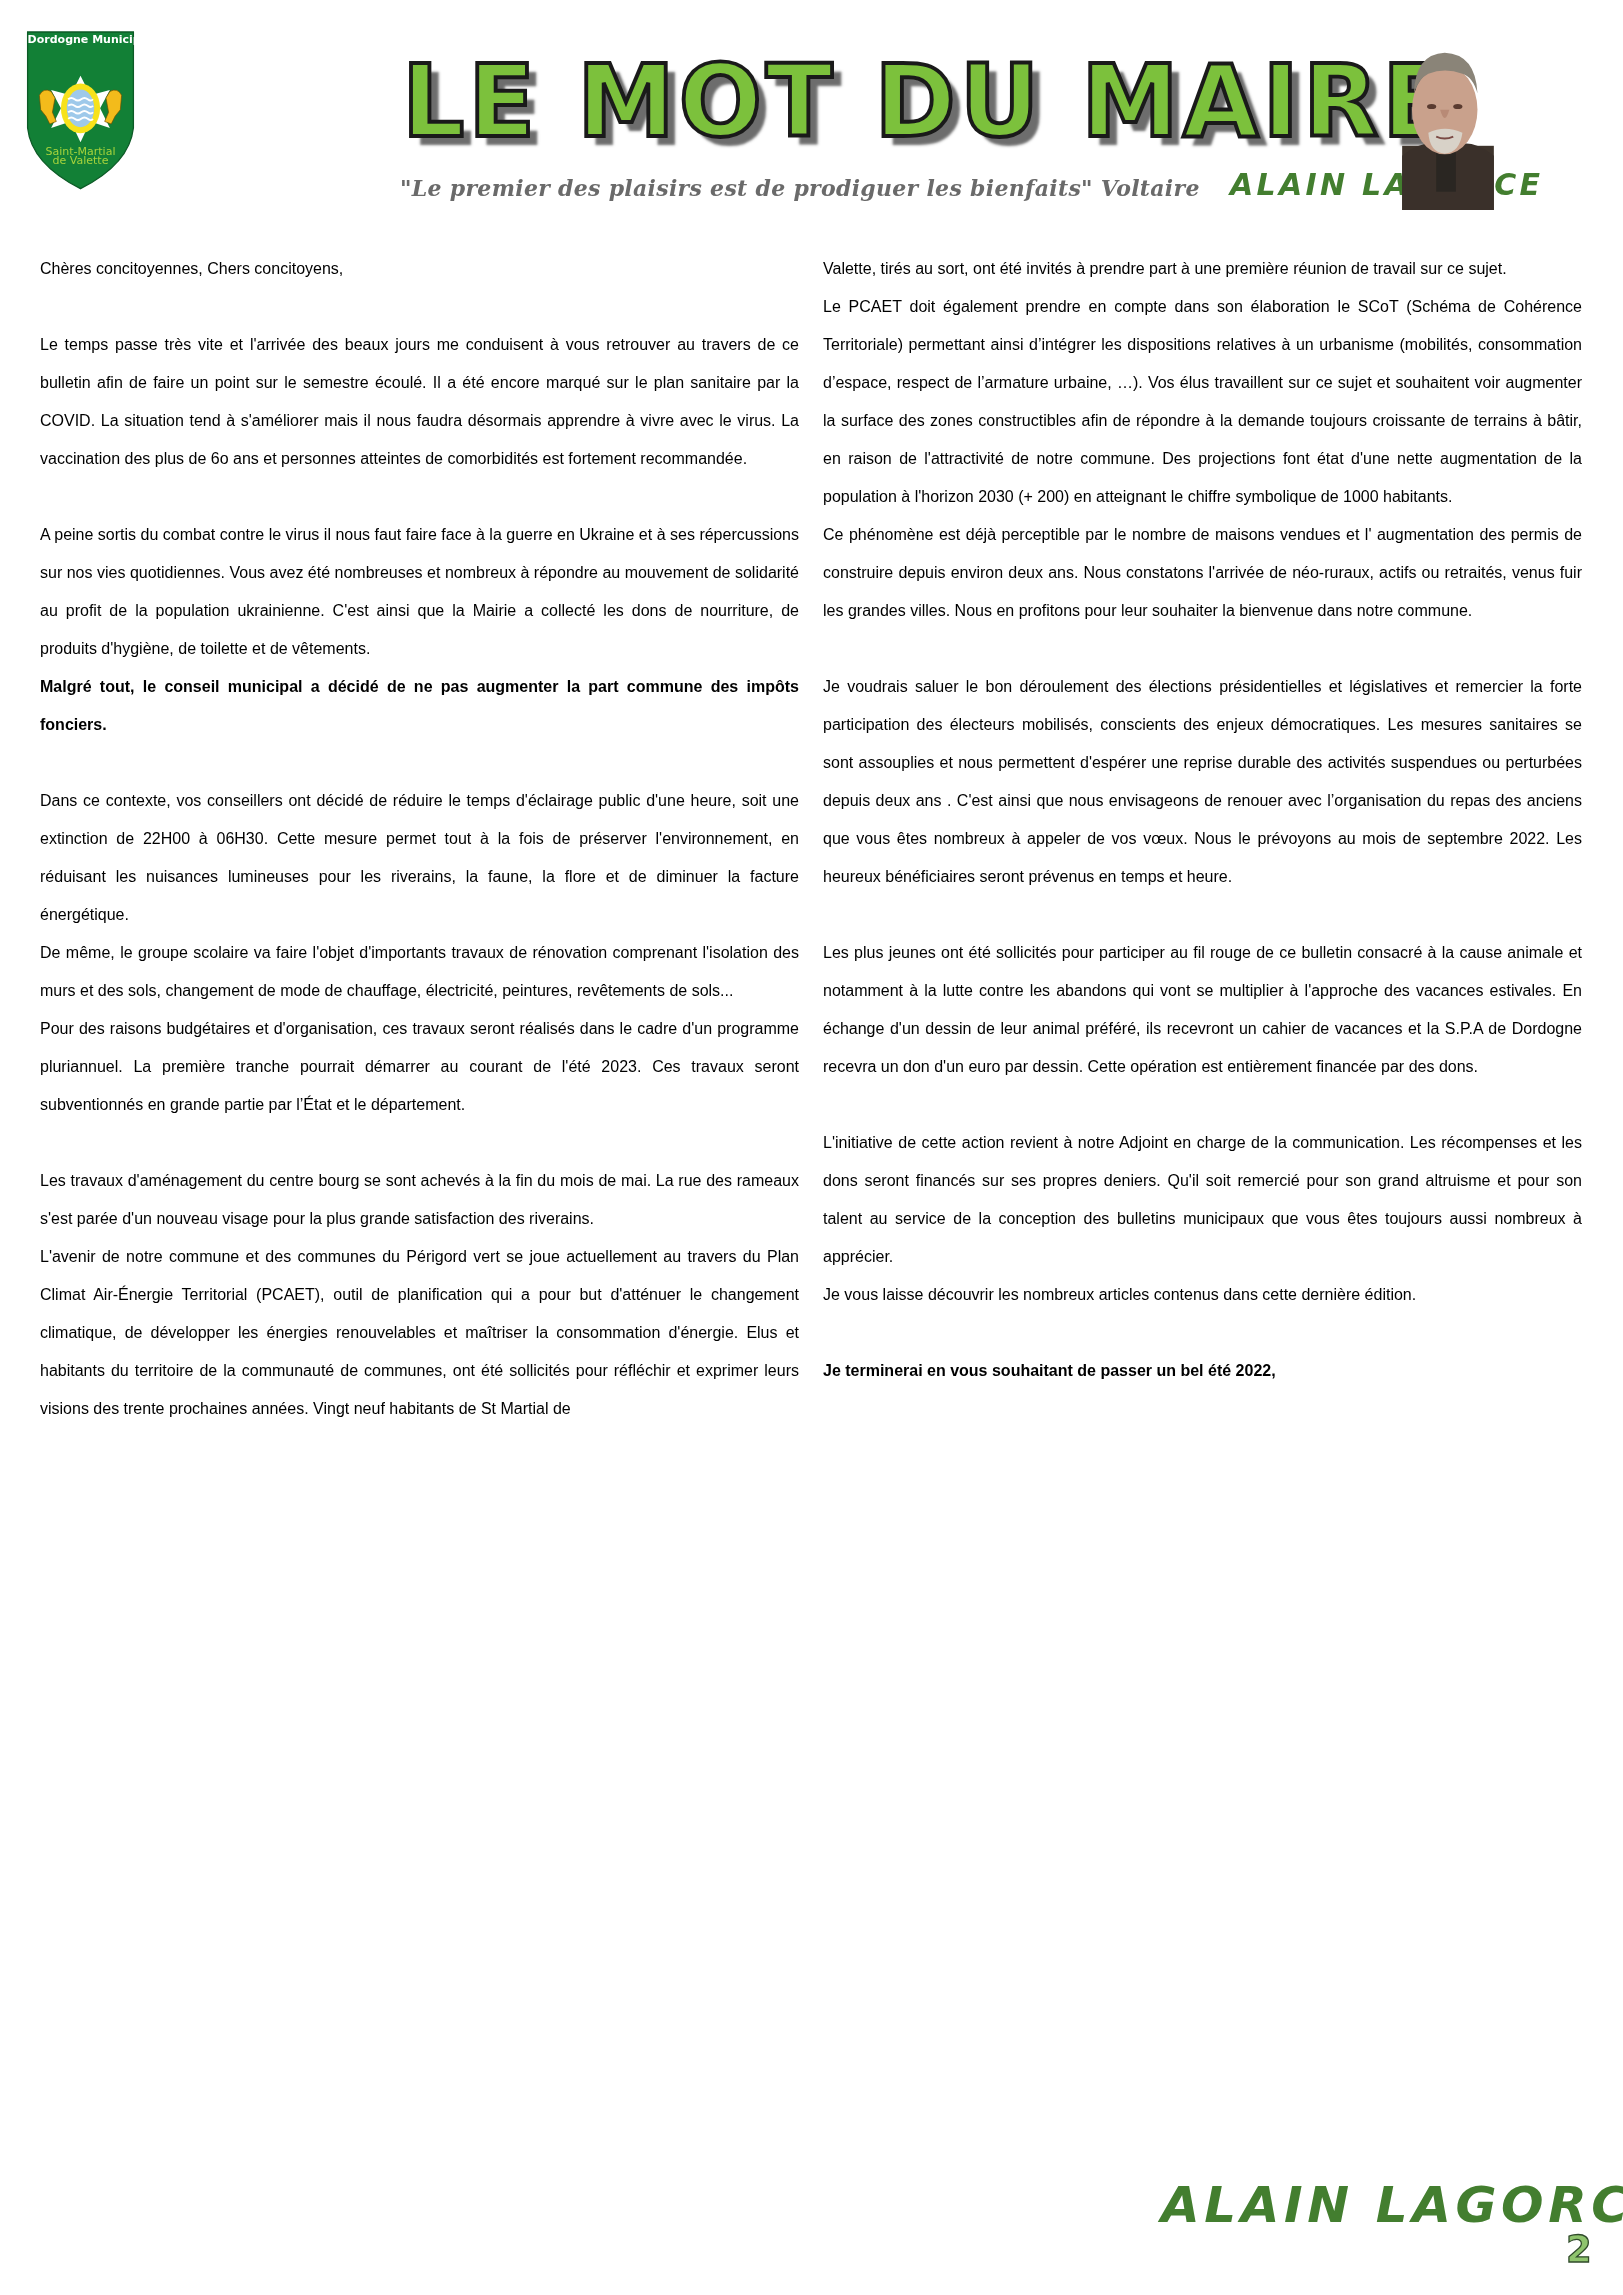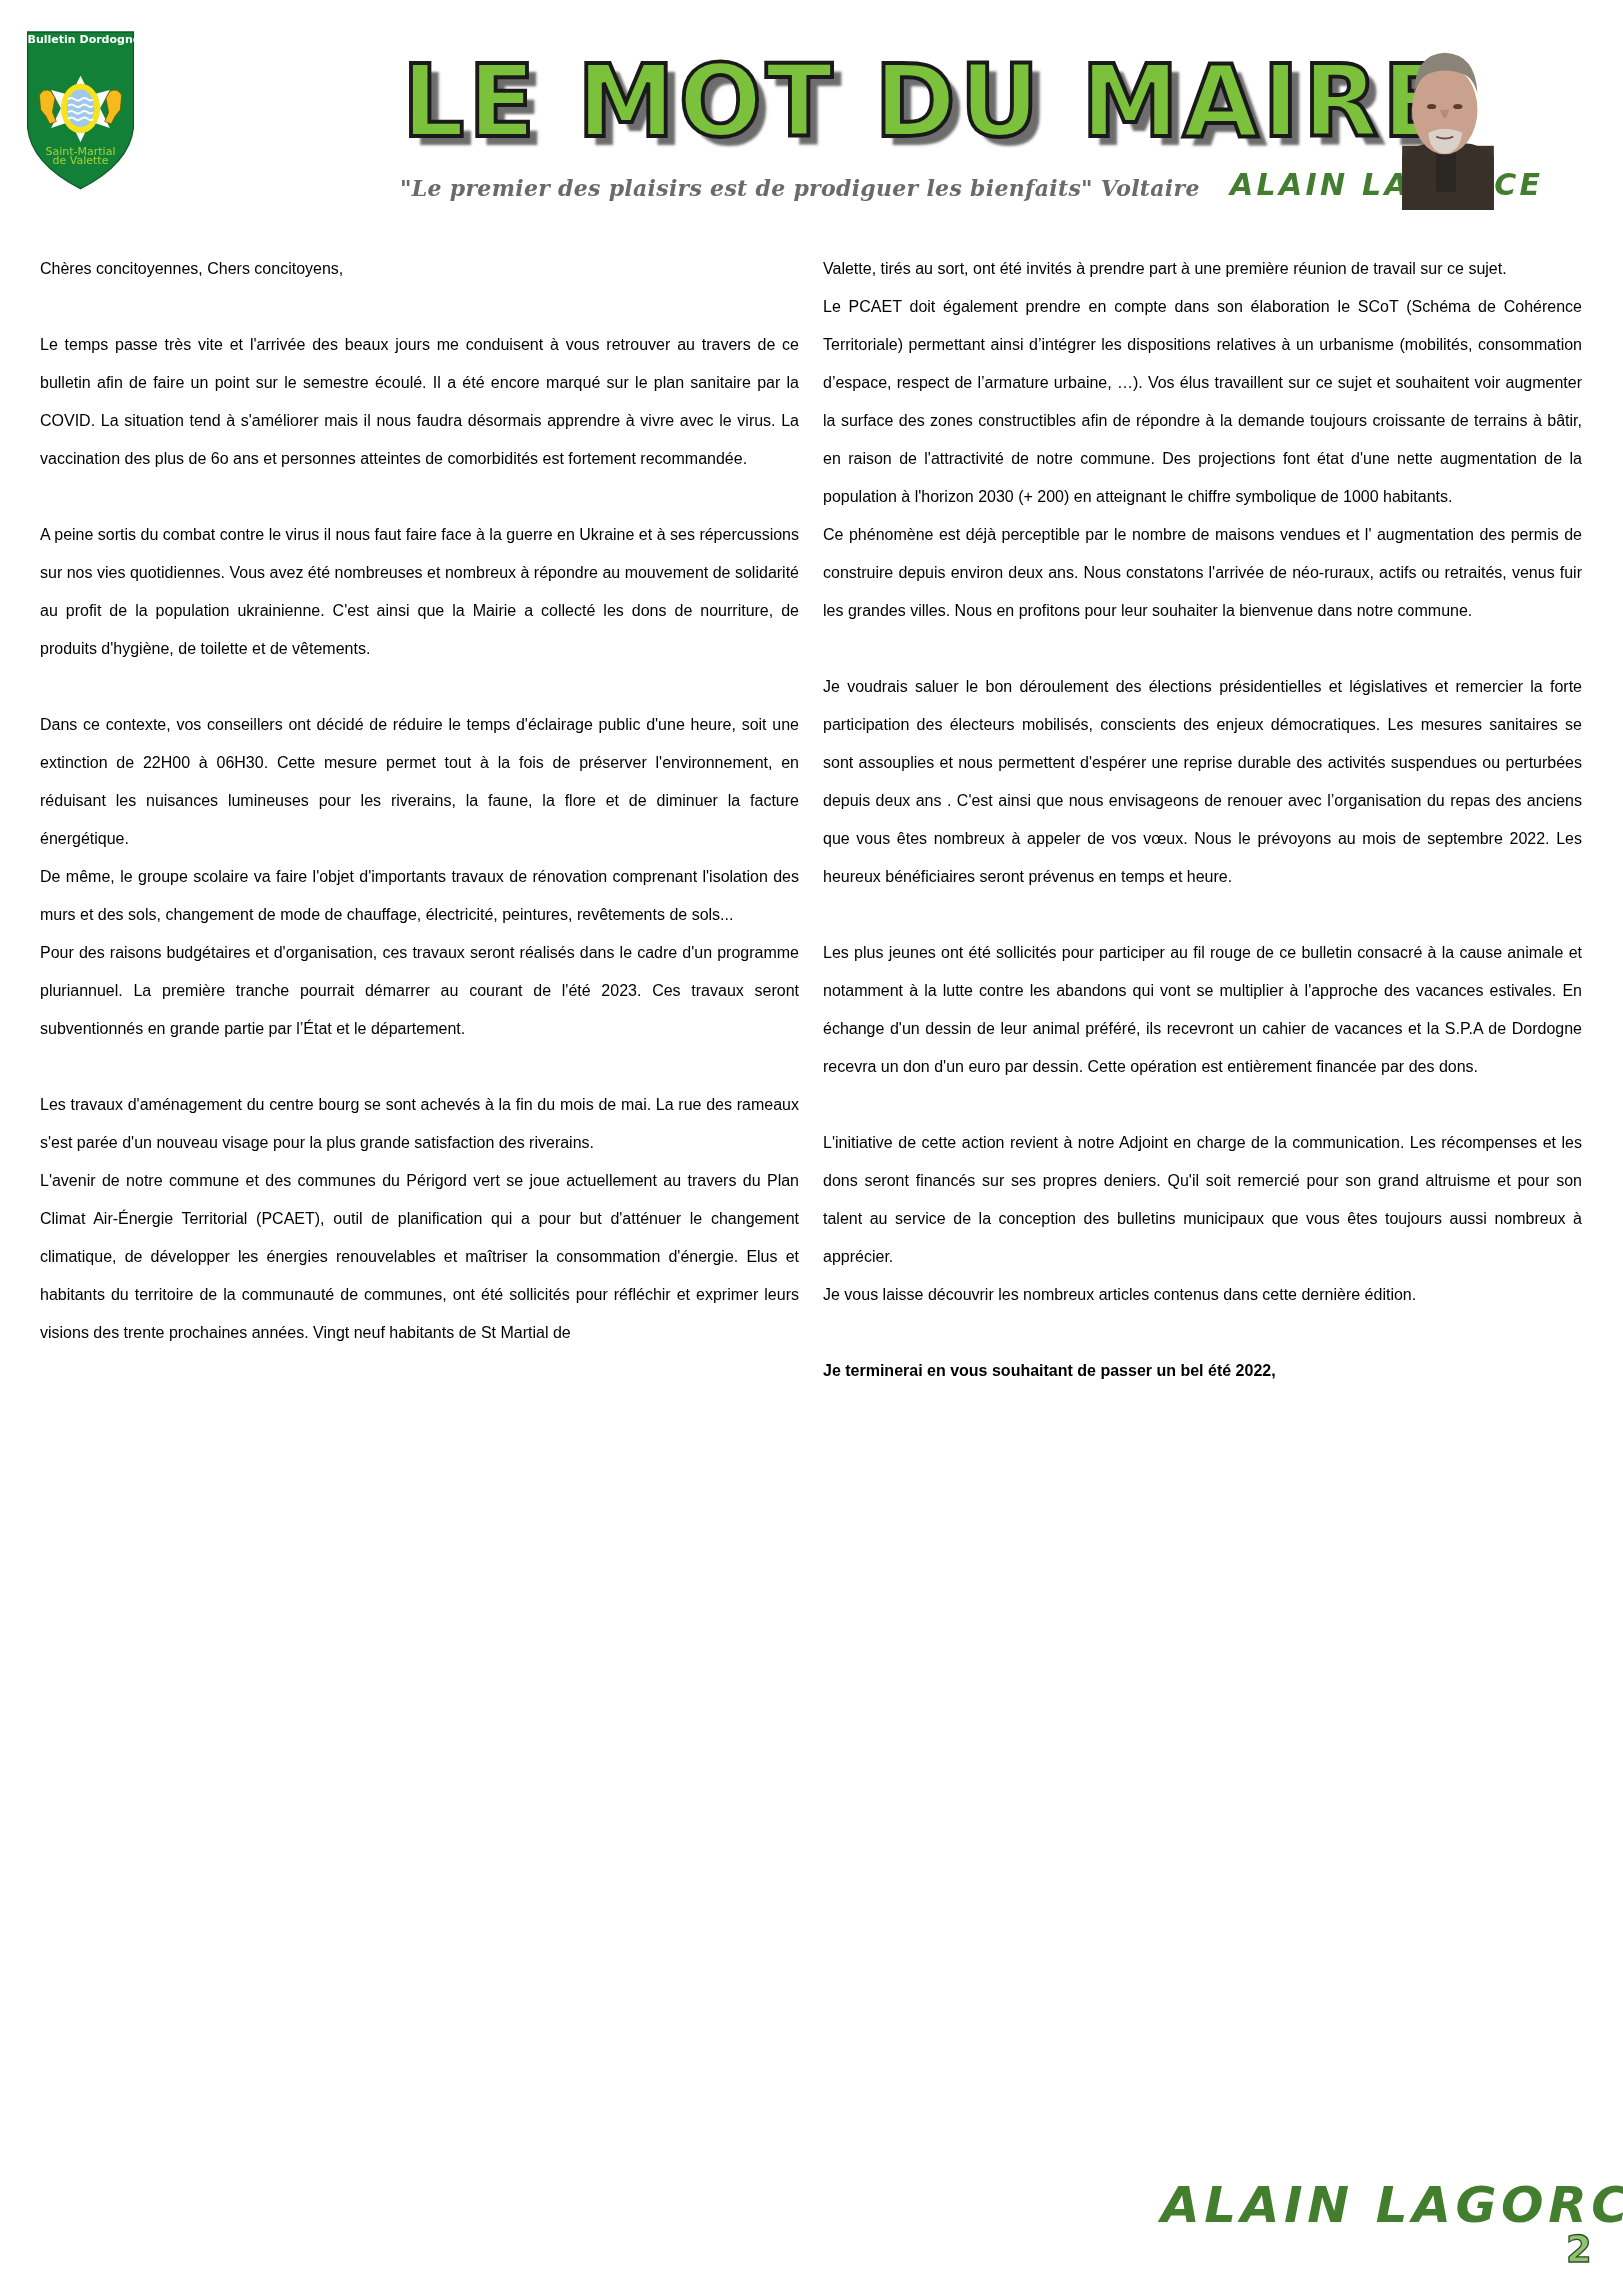--- a/index.html
+++ b/index.html
@@ -47,21 +47,21 @@
 
     <path d="M85 70 L70 100 L40 92 L55 120 L40 150 L70 140 L85 172 L100 140 L130 150 L115 120 L130 92 L100 100 Z" fill="#ffffff"></path>
 
     <ellipse cx="85" cy="120" rx="30" ry="38" fill="#f7e21b"></ellipse>
     <ellipse cx="85" cy="120" rx="21" ry="29" fill="#9ec9ea"></ellipse>
     <path d="M66 106 q5 -4 10 0 t10 0 t10 0 t8 0 M66 116 q5 -4 10 0 t10 0 t10 0 t8 0 M66 126 q5 -4 10 0 t10 0 t10 0 t8 0 M66 136 q5 -4 10 0 t10 0 t10 0 t8 0" stroke="#ffffff" stroke-width="3" fill="none"></path>
 
     <path d="M22 100 q6 -12 18 -6 l6 10 l-4 22 l6 14 l-10 4 l-6 -12 l-8 -10 z" fill="#f3bb1b" stroke="#6b4a00" stroke-width="1"></path>
     <path d="M148 100 q-6 -12 -18 -6 l-6 10 l4 22 l-6 14 l10 4 l6 -12 l8 -10 z" fill="#f3bb1b" stroke="#6b4a00" stroke-width="1"></path>
   </svg>
-  <div style="position:absolute;left:2.6px;top:2.6px;width:106px;text-align:center;font-family:'DejaVu Sans',sans-serif;font-size:11px;font-weight:bold;color:#fff;white-space:nowrap;">Bulletin Dordogne</div>
+  <div style="position:absolute;left:2.6px;top:2.6px;width:106px;text-align:center;font-family:'DejaVu Sans',sans-serif;font-size:11px;font-weight:bold;color:#fff;white-space:nowrap;">Dordogne Municipal</div>
   <div style="position:absolute;left:0;top:118px;width:111px;text-align:center;font-family:'DejaVu Sans',sans-serif;font-size:11px;color:#a6d23b;line-height:8.5px;">
     <div>Saint-Martial</div>
     <div>de Valette</div>
   </div>
 </div>
 
 <div class="title">LE MOT DU MAIRE</div>
 <div class="quote">"Le premier des plaisirs est de prodiguer les bienfaits" Voltaire</div>
 <div class="mayor-name-top">ALAIN LAGORCE</div>
 
@@ -79,20 +79,21 @@
     <path d="M52 146 Q65 152 78 146" stroke="#7a4a44" stroke-width="3" fill="none"></path>
   </svg>
 </div>
 
 <div class="col left">
   <p>Chères concitoyennes, Chers concitoyens,</p>
   <div class="gap"></div>
   <p>Le temps passe très vite et l'arrivée des beaux jours me conduisent à vous retrouver au travers de ce bulletin afin de faire un point sur le semestre écoulé. Il a été encore marqué sur le plan sanitaire par la COVID. La situation tend à s'améliorer mais il nous faudra  désormais apprendre à  vivre avec le virus. La vaccination des plus de 6o ans et personnes atteintes de comorbidités est fortement recommandée.</p>
   <div class="gap"></div>
   <p>A peine sortis du combat contre le virus il nous faut faire face à la guerre en Ukraine et à ses répercussions sur nos vies quotidiennes. Vous avez été nombreuses et nombreux à répondre au mouvement de solidarité au profit de la population ukrainienne. C'est ainsi que la Mairie a collecté les dons de nourriture, de produits d'hygiène, de toilette et de vêtements.</p>
+  <p><b>Malgré tout, le conseil municipal a décidé de ne pas augmenter la part commune des impôts fonciers.</b></p>
   <div class="gap"></div>
   <p>Dans ce contexte, vos conseillers ont décidé de réduire le temps d'éclairage public d'une heure, soit une extinction de 22H00 à 06H30. Cette mesure permet tout à la fois de préserver l'environnement, en réduisant les nuisances lumineuses pour les riverains, la faune, la flore et de diminuer la facture énergétique.</p>
   <p>De même, le groupe scolaire va faire l'objet d'importants travaux de rénovation comprenant l'isolation des murs et des sols, changement de mode de chauffage, électricité, peintures, revêtements de sols...</p>
   <p>Pour des raisons budgétaires et d'organisation, ces travaux seront réalisés dans le cadre d'un programme pluriannuel. La première tranche pourrait démarrer au courant de l'été 2023. Ces travaux seront subventionnés en grande partie par l’État et le département.</p>
   <div class="gap"></div>
   <p>Les travaux d'aménagement du centre bourg se sont achevés à la fin du mois de mai. La rue des rameaux s'est parée d'un nouveau visage pour la plus grande satisfaction des riverains.</p>
   <p>L'avenir de notre commune et des communes du Périgord vert se joue actuellement au travers du Plan Climat Air-Énergie Territorial (PCAET), outil de planification qui a pour but d'atténuer le changement climatique, de développer les énergies renouvelables et maîtriser la consommation d'énergie. Elus et habitants du territoire de  la communauté de communes, ont été sollicités pour réfléchir et exprimer leurs visions des trente prochaines années. Vingt neuf habitants de St Martial de</p>
 </div>
 
 <div class="col right">

